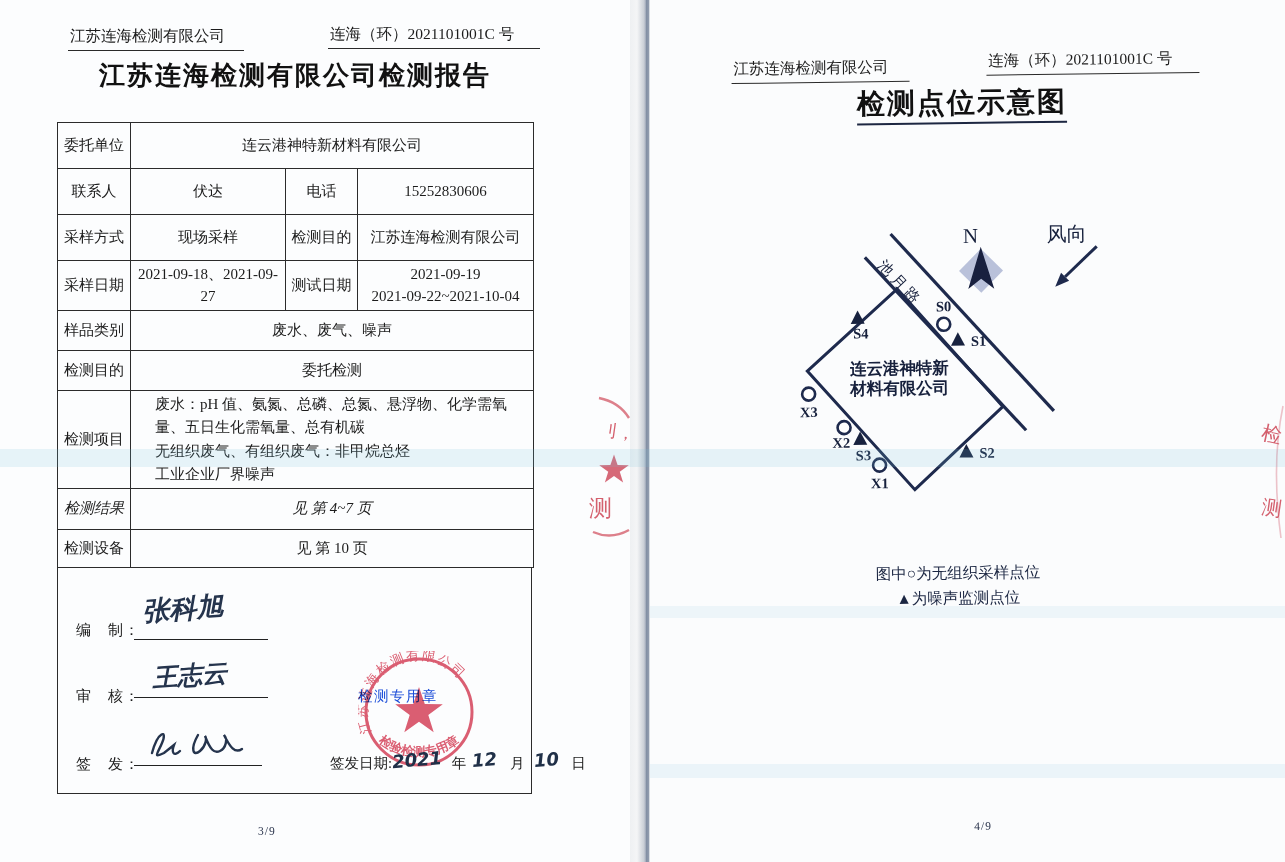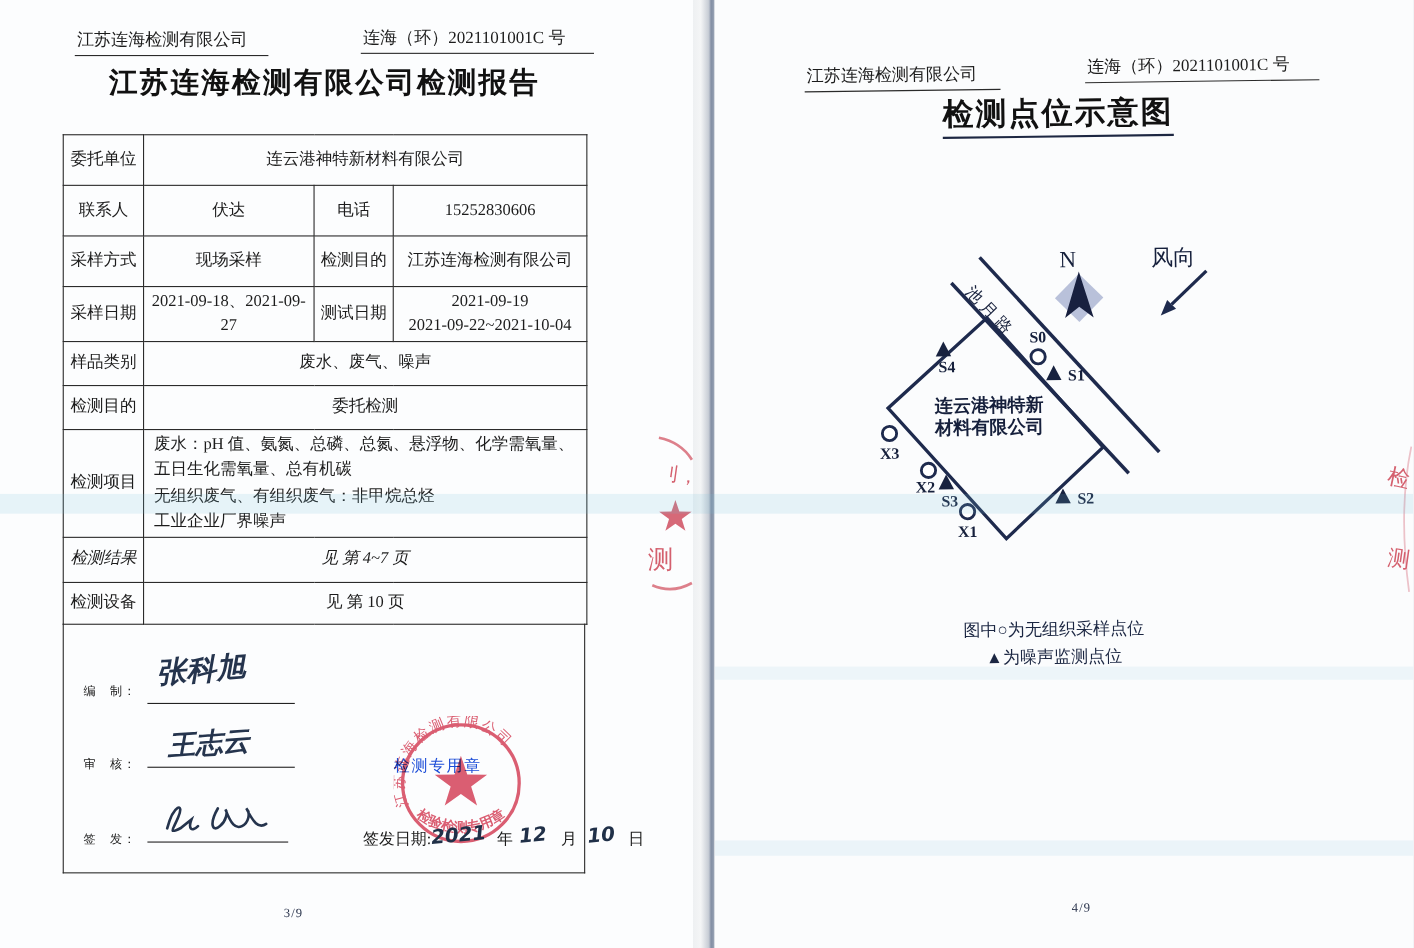--- a/index.html
+++ b/index.html
@@ -17,29 +17,29 @@
   .s3{top:764px;height:14px;left:650px;background:rgba(120,190,220,.12);}
 
   .hdr-txt{position:absolute;font-size:15.5px;border-bottom:1.5px solid #2a2a2a;padding:0 6px 3px 2px;white-space:nowrap;}
   .doc-title{position:absolute;font-weight:bold;text-align:center;letter-spacing:2px;color:#111;}
 
   
   .tbl-wrap{position:absolute;left:57px;top:122px;width:476px;}
   table.rpt{border-collapse:collapse;width:476px;table-layout:fixed;}
   table.rpt th,table.rpt td{border:1.6px solid #2b2b2b;font-size:15px;font-weight:normal;
     text-align:center;vertical-align:middle;padding:2px 5px;white-space:pre-line;line-height:1.45;}
-  table.rpt td.left{text-align:left;padding-left:9px;padding-right:9px;line-height:1.55;}
+  table.rpt td.left{text-align:left;padding-left:24px;padding-right:9px;line-height:1.55;}
   table.rpt tr:nth-child(1){height:46px;} table.rpt tr:nth-child(2){height:46px;}
   table.rpt tr:nth-child(3){height:46px;} table.rpt tr:nth-child(4){height:50px;}
   table.rpt tr:nth-child(5){height:40px;} table.rpt tr:nth-child(6){height:40px;}
   table.rpt tr:nth-child(7){height:74px;} table.rpt tr:nth-child(8){height:41px;font-style:italic;}
   table.rpt tr:nth-child(9){height:38px;} table.rpt tr:nth-child(10){height:37px;}
 
   .sign-box{position:relative;width:472.8px;height:226px;border:1.6px solid #2b2b2b;border-top:none;margin-top:-1px;}
-  .sign-label{position:absolute;left:18px;font-size:11px;letter-spacing:1px;white-space:pre;}
+  .sign-label{position:absolute;left:18px;font-size:15px;letter-spacing:1px;white-space:pre;}
   .hw{font-family:"DejaVu Sans",sans-serif;font-style:italic;font-weight:bold;color:#25344d;
       display:inline-block;transform:rotate(-4deg);position:absolute;white-space:nowrap;}
   .sig-line{position:absolute;height:0;border-bottom:1.6px solid #222;}
   .stamp-field{position:absolute;font-size:14.5px;letter-spacing:1.5px;color:#1d4ed8;}
   .stamp{position:absolute;mix-blend-mode:multiply;}
   .date-row{position:absolute;font-size:14.5px;white-space:nowrap;}
   .hwd{font-family:"DejaVu Sans",sans-serif;font-style:italic;font-weight:bold;color:#203048;
        display:inline-block;transform:rotate(-5deg);font-size:18px;position:relative;top:-2px;}
   .page-no{position:absolute;font-size:11.5px;color:#28324a;letter-spacing:1px;}
 

